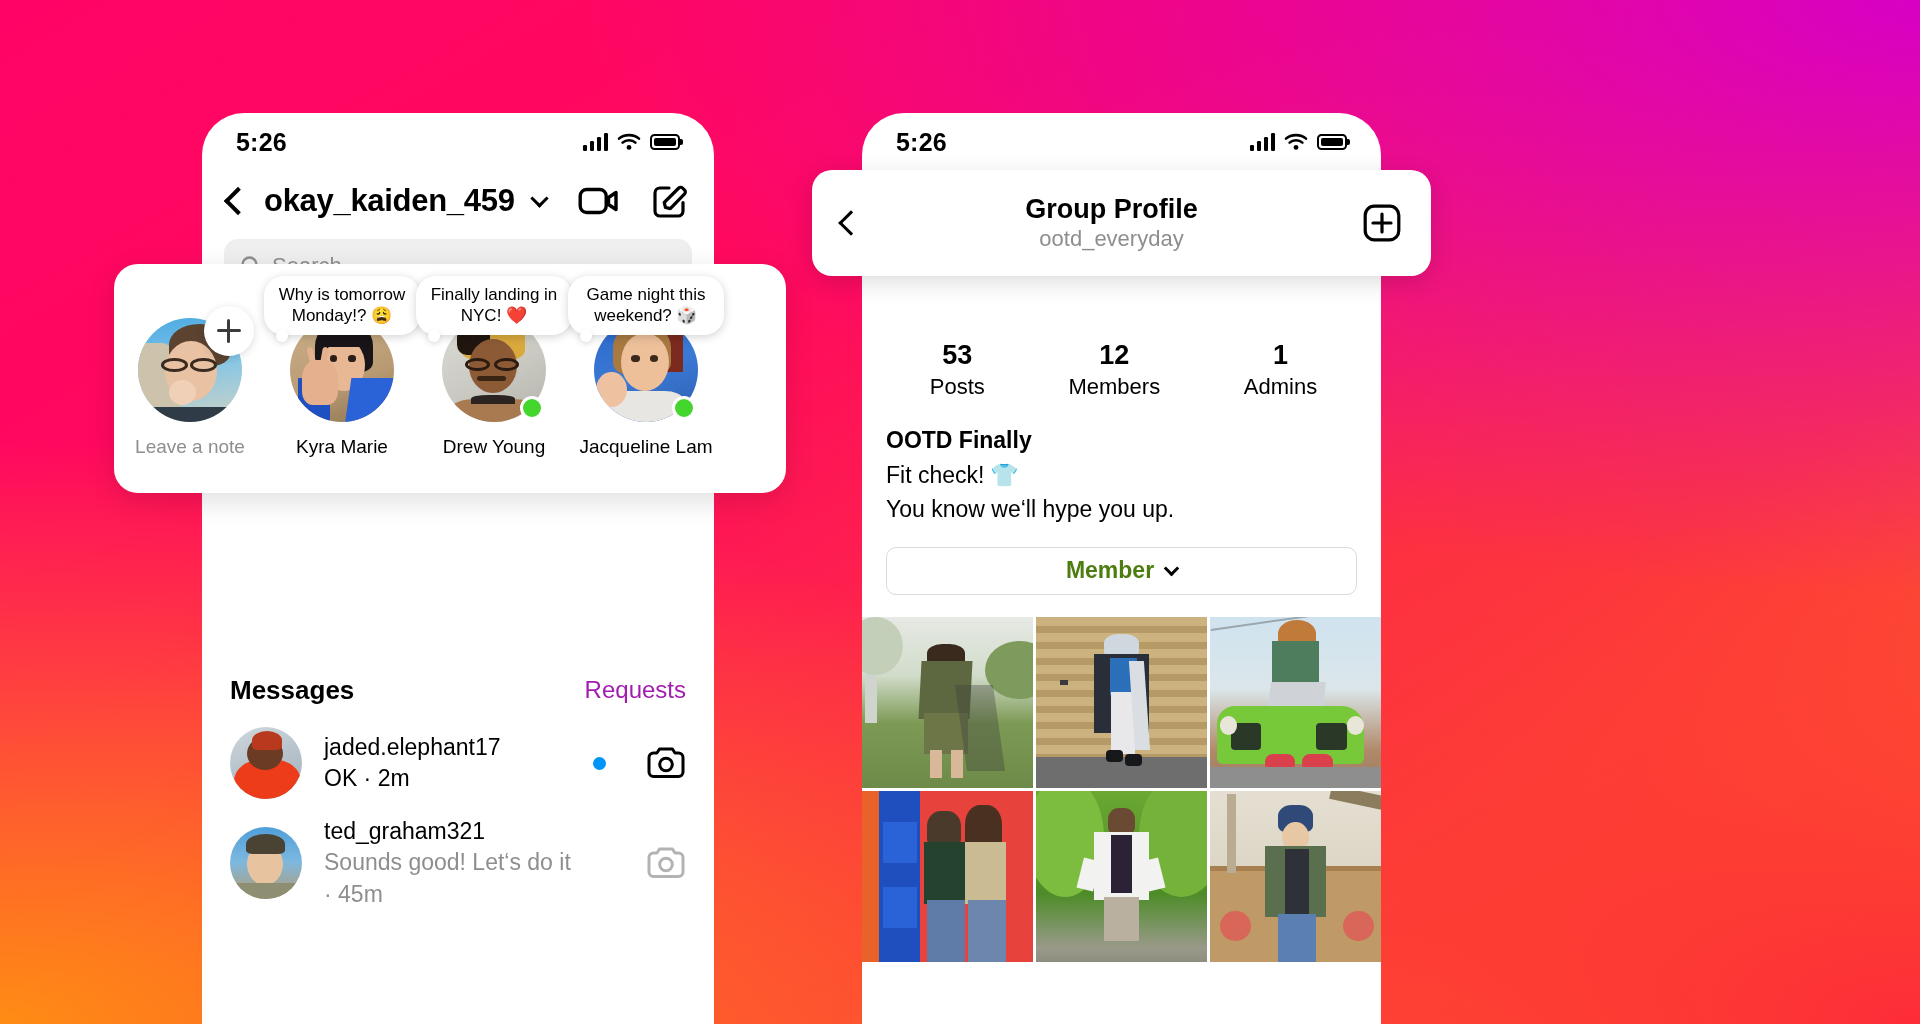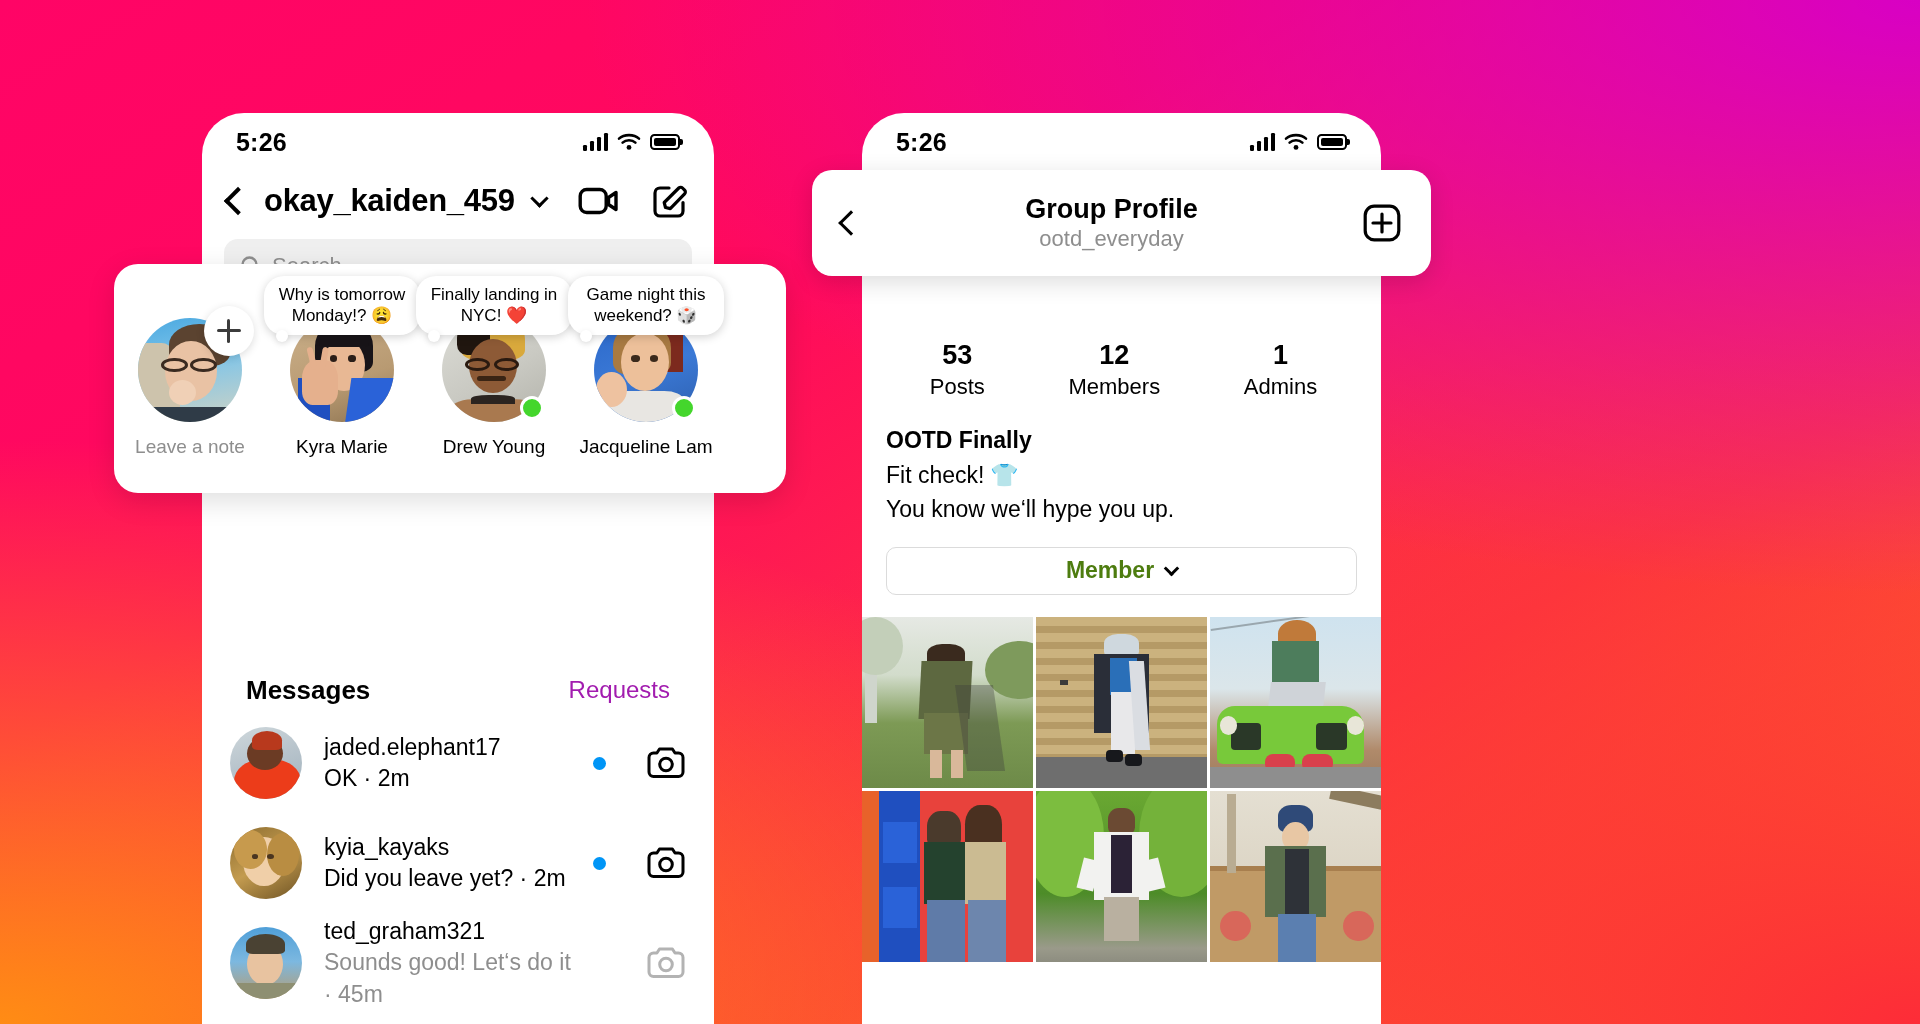--- a/index.html
+++ b/index.html
@@ -67,21 +67,21 @@
   .hdr-ico { flex:none; }
 
   .searchbar {
     margin: 4px 22px 0 22px; height: 54px; background: #efefef;
     border-radius: 14px; display:flex; align-items:center; gap:10px; padding: 0 16px;
     color:#8e8e8e; font-size: 22px;
   }
 
   .msg-section {
     display:flex; align-items:center; justify-content:space-between;
-    padding: 0 44px; margin-top: 374px; height: 46px; text-align: right;
+    padding: 0 28px; margin-top: 374px; height: 46px; text-align: right;
   }
   .msg-title { font-size: 26px; font-weight: bold; color:#000; }
   .msg-requests { font-size: 24px; color:#a21caf; }
 
   .thread {
     display:flex; align-items:center; gap: 22px; padding: 10px 28px; height: 100px;
   }
   .thread-av { width: 72px; height: 72px; border-radius: 50%; flex:none; overflow:hidden; position:relative;}
   .thread-txt { flex:1; min-width:0; }
   .thread-name { font-size: 23px; color:#000; line-height: 1.35; }
@@ -254,40 +254,20 @@
         <div class="thread-name">jaded.elephant17</div>
         <div class="thread-prev">OK · 2m</div>
       </div>
       <div class="dot-unread"></div>
       <svg width="40" height="36" viewBox="0 0 40 36">
         <path d="M3 12.5 a4.5 4.5 0 0 1 4.5 -4.5 h3.4 l2.6 -4 h12.9 l2.6 4 h3.5 a4.5 4.5 0 0 1 4.5 4.5 v14.5 a4.5 4.5 0 0 1 -4.5 4.5 h-25 a4.5 4.5 0 0 1 -4.5 -4.5 z" stroke="#000" stroke-width="3" fill="none" stroke-linejoin="round"></path>
         <circle cx="20" cy="19.5" r="6.3" stroke="#000" stroke-width="3" fill="none"></circle>
       </svg>
     </div>
 
-    <div class="thread">
-      <div class="thread-av">
-        <div class="art" style="position:absolute;inset:0;background:linear-gradient(150deg,#8a6a2e 0%,#c39b4f 50%,#6e5324 100%)">
-          <div class="blob" style="left:18%;top:14%;width:58%;height:68%;background:#f0cfa8;"></div>
-          <div class="blob" style="left:6%;top:4%;width:46%;height:54%;background:#c79a4d;"></div>
-          <div class="blob" style="left:52%;top:8%;width:44%;height:60%;background:#b98d42;"></div>
-          <div class="blob" style="left:30%;top:38%;width:9%;height:7%;background:#4a3520;"></div>
-          <div class="blob" style="left:52%;top:38%;width:9%;height:7%;background:#4a3520;"></div>
-        </div>
-      </div>
-      <div class="thread-txt">
-        <div class="thread-name">kyia_kayaks</div>
-        <div class="thread-prev">Did you leave yet? · 2m</div>
-      </div>
-      <div class="dot-unread"></div>
-      <svg width="40" height="36" viewBox="0 0 40 36">
-        <path d="M3 12.5 a4.5 4.5 0 0 1 4.5 -4.5 h3.4 l2.6 -4 h12.9 l2.6 4 h3.5 a4.5 4.5 0 0 1 4.5 4.5 v14.5 a4.5 4.5 0 0 1 -4.5 4.5 h-25 a4.5 4.5 0 0 1 -4.5 -4.5 z" stroke="#000" stroke-width="3" fill="none" stroke-linejoin="round"></path>
-        <circle cx="20" cy="19.5" r="6.3" stroke="#000" stroke-width="3" fill="none"></circle>
-      </svg>
-    </div>
 
     <div class="thread">
       <div class="thread-av">
         <div class="art" style="position:absolute;inset:0;background:linear-gradient(180deg,#4f9fd8 0%,#7cb8e0 48%,#b99a6c 100%)">
           <div class="blob" style="left:24%;top:22%;width:50%;height:58%;background:#e8c3a0;"></div>
           <div class="blob" style="left:22%;top:10%;width:54%;height:28%;background:#4a4233;border-radius:50% 50% 18% 18%;"></div>
           <div class="rect" style="left:10%;top:78%;width:80%;height:24%;background:#8e8f72;"></div>
         </div>
       </div>
       <div class="thread-txt">

